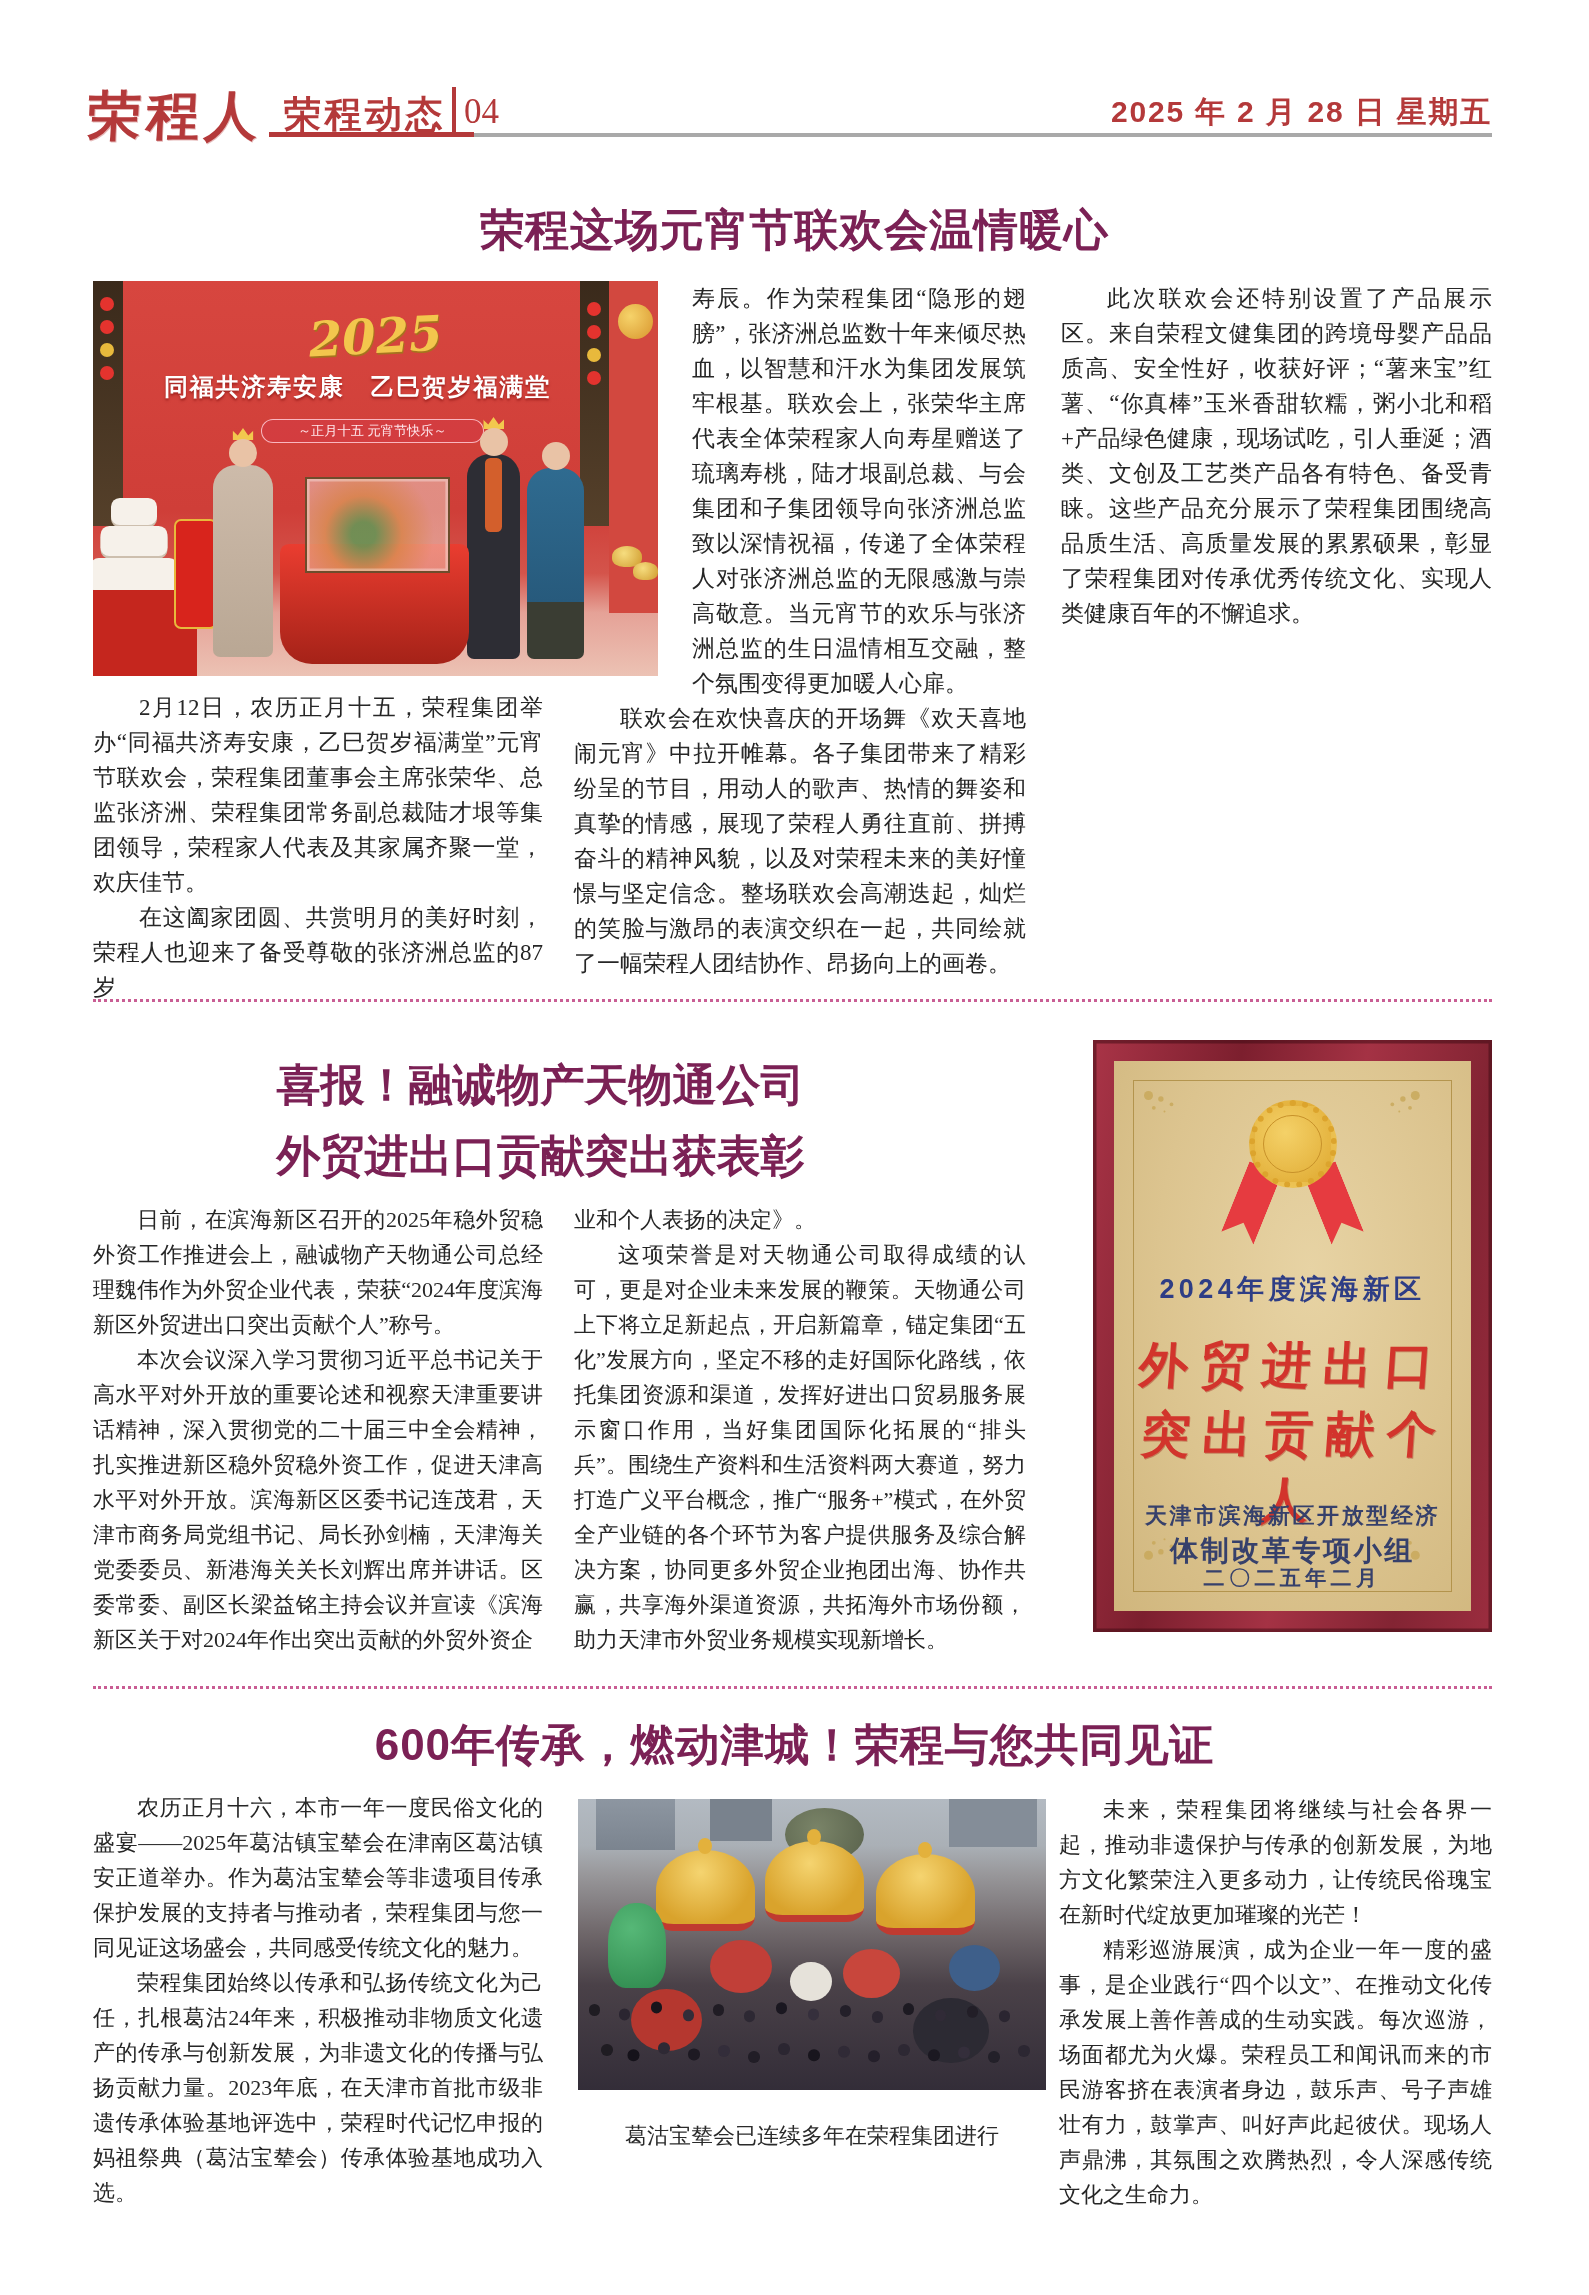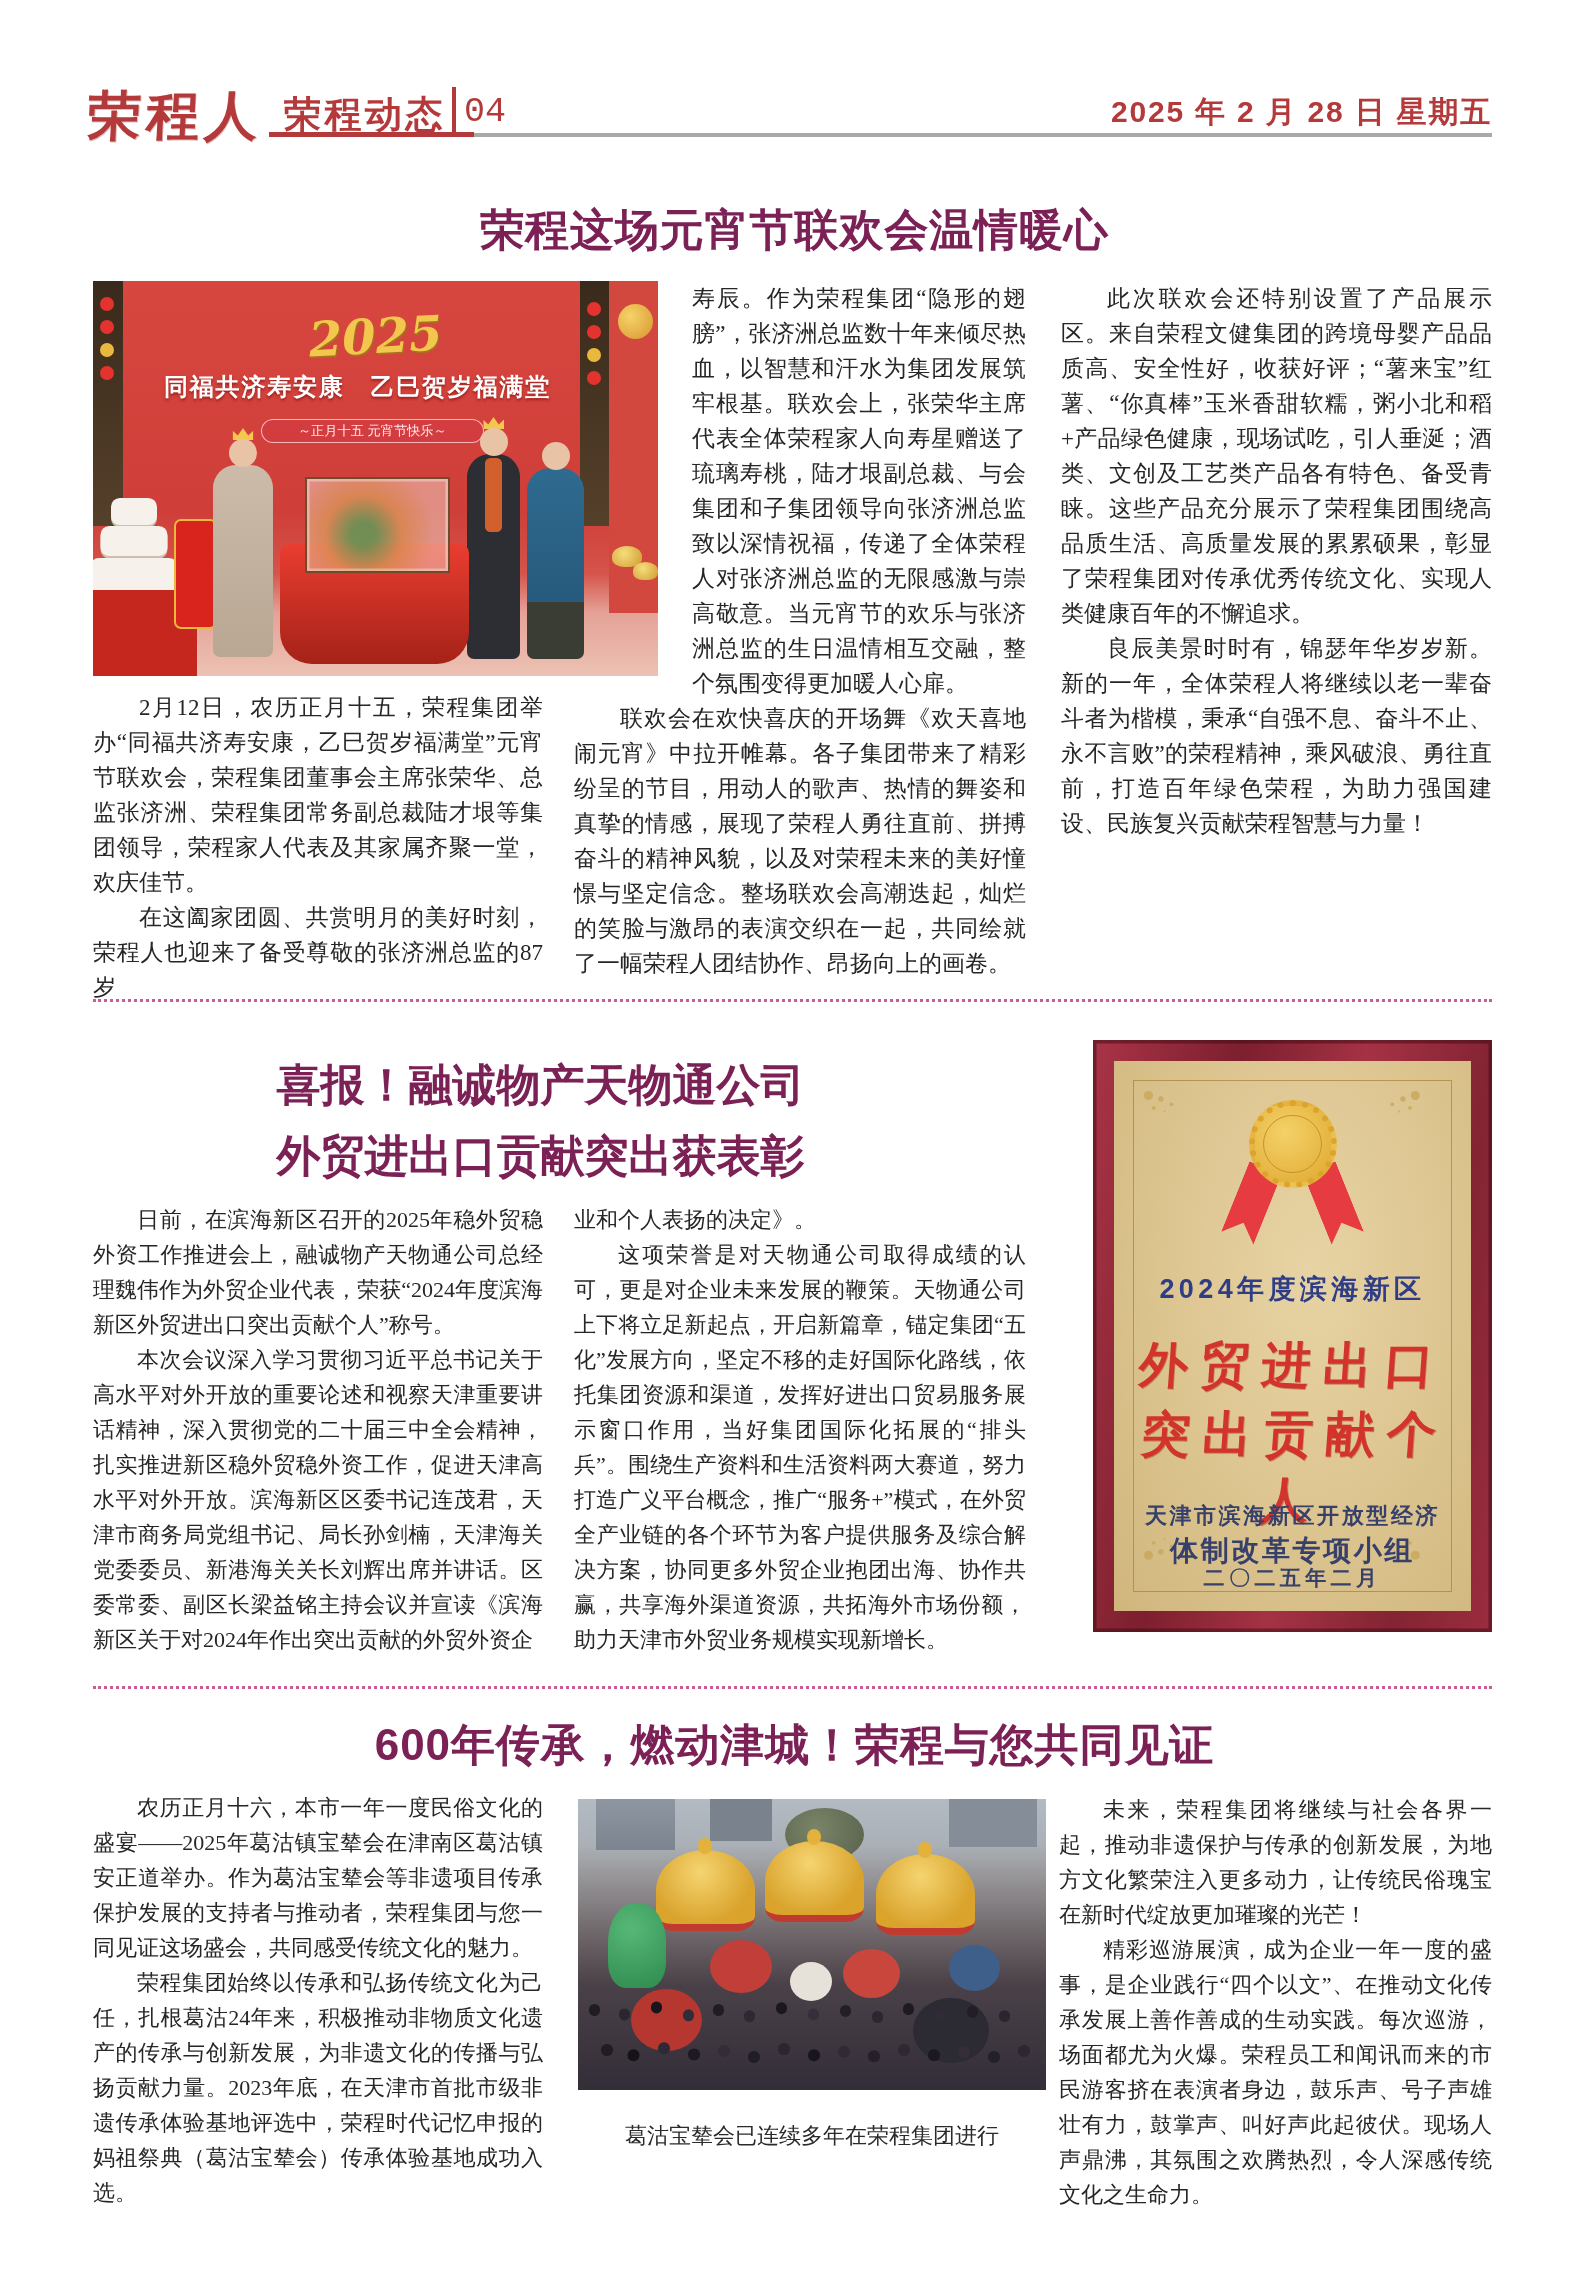--- a/index.html
+++ b/index.html
@@ -15,21 +15,21 @@
     font-family:"DejaVu Serif","Liberation Serif",serif;letter-spacing:5.3px;
     transform:skewX(-3deg);text-shadow:0.9px 0.9px 0 rgba(180,57,58,.35);
   }
   .section-title{
     left:284px;top:90px;font-size:37px;font-weight:bold;color:#b4393a;
     font-family:Liberation Sans, sans-serif;letter-spacing:3.5px;
   }
   .head-vbar{left:452px;top:87px;width:3.5px;height:49px;background:#b4393a;}
   .page-no{
     left:464px;top:92px;font-size:35px;color:#b4393a;
-    font-family:Liberation Mono, monospace;
+    font-family:Liberation Serif, serif;
   }
   .date{
     top:92px;right:97px;font-size:30px;font-weight:bold;color:#b4393a;
     font-family:"Liberation Sans","DejaVu Sans",sans-serif;letter-spacing:1.8px;
   }
   .rule-red{left:269px;top:132px;width:205px;height:5.3px;background:#b4393a;}
   .rule-gray{left:474px;top:133px;width:1018px;height:3.5px;background:#a9a9a9;}
   
   .h1{
     left:0;width:1589px;text-align:center;color:#7b2155;font-weight:bold;
@@ -183,21 +183,20 @@
 </div>
 
 <div class="abs col" style="left:574px;top:281px;width:452px;">
   <div class="spacer"></div>
   <p>寿辰。作为荣程集团“隐形的翅膀”，张济洲总监数十年来倾尽热血，以智慧和汗水为集团发展筑牢根基。联欢会上，张荣华主席代表全体荣程家人向寿星赠送了琉璃寿桃，陆才垠副总裁、与会集团和子集团领导向张济洲总监致以深情祝福，传递了全体荣程人对张济洲总监的无限感激与崇高敬意。当元宵节的欢乐与张济洲总监的生日温情相互交融，整个氛围变得更加暖人心扉。</p>
   <p class="ind">联欢会在欢快喜庆的开场舞《欢天喜地闹元宵》中拉开帷幕。各子集团带来了精彩纷呈的节目，用动人的歌声、热情的舞姿和真挚的情感，展现了荣程人勇往直前、拼搏奋斗的精神风貌，以及对荣程未来的美好憧憬与坚定信念。整场联欢会高潮迭起，灿烂的笑脸与激昂的表演交织在一起，共同绘就了一幅荣程人团结协作、昂扬向上的画卷。</p>
 </div>
 
 <div class="abs col" style="left:1061px;top:281px;width:431px;">
   <p class="ind">此次联欢会还特别设置了产品展示区。来自荣程文健集团的跨境母婴产品品质高、安全性好，收获好评；“薯来宝”红薯、“你真棒”玉米香甜软糯，粥小北和稻+产品绿色健康，现场试吃，引人垂涎；酒类、文创及工艺类产品各有特色、备受青睐。这些产品充分展示了荣程集团围绕高品质生活、高质量发展的累累硕果，彰显了荣程集团对传承优秀传统文化、实现人类健康百年的不懈追求。</p>
-  <p class="ind">良辰美景时时有，锦瑟年华岁岁新。新的一年，全体荣程人将继续以老一辈奋斗者为楷模，秉承“自强不息、奋斗不止、永不言败”的荣程精神，乘风破浪、勇往直前，打造百年绿色荣程，为助力强国建设、民族复兴贡献荣程智慧与力量！</p>
 </div>
 
 <div class="abs dotline" style="top:999px;"></div>
 
 <div class="abs h2" style="top:1049px;">
   <div>喜报！融诚物产天物通公司</div>
   <div>外贸进出口贡献突出获表彰</div>
 </div>
 
 <div class="abs col small" style="left:93px;top:1202px;width:450px;">

